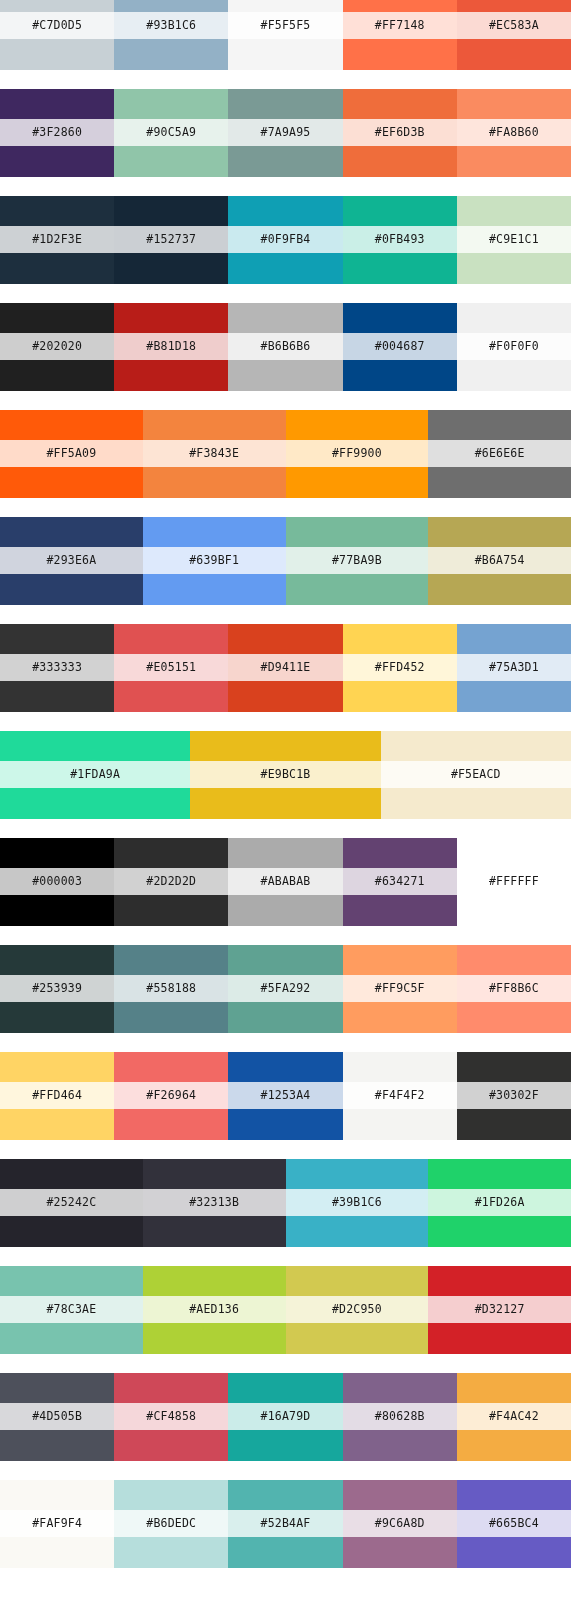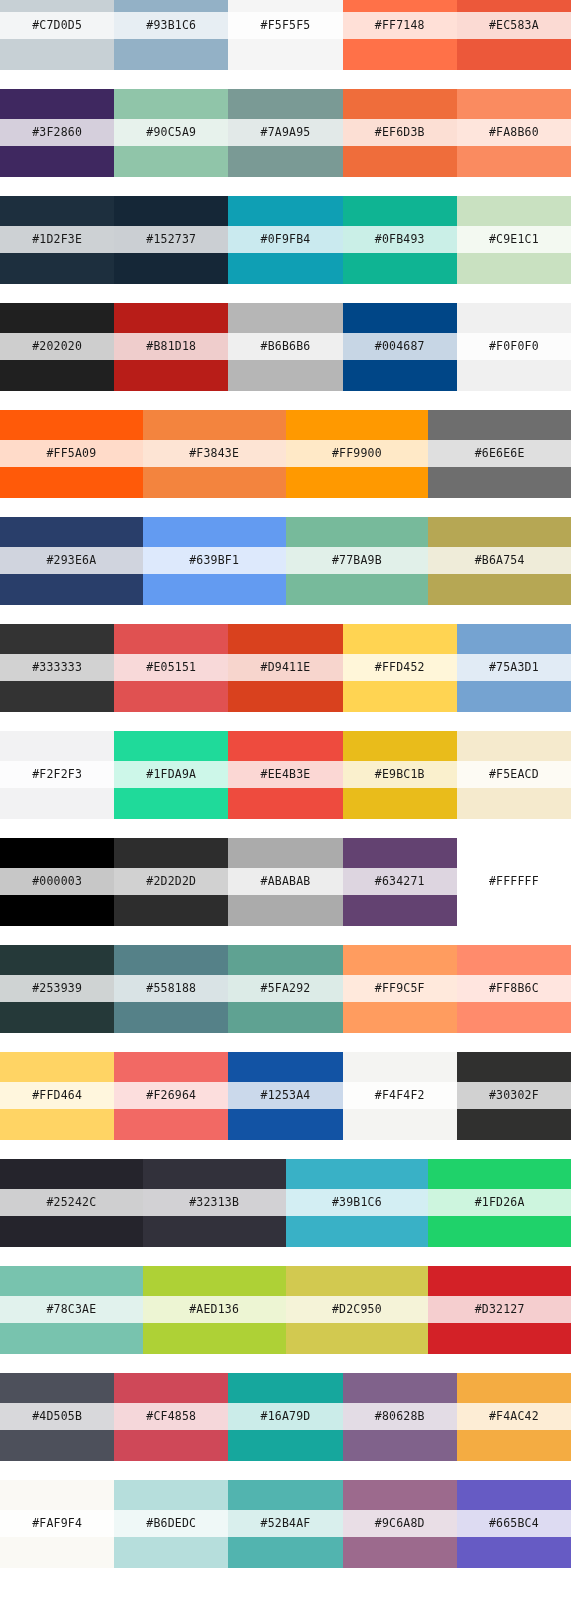--- a/index.html
+++ b/index.html
@@ -279,38 +279,26 @@
       </div>
       <div class="swatch-cell">
         <div class="swatch-color" style="background: rgb(117, 163, 209);"></div>
         <div class="swatch-label-band">
           <span class="swatch-label">#75A3D1</span>
         </div>
       </div>
     </div>
     <div class="palette-row">
       <div class="swatch-cell">
-        <div class="swatch-color" style="background: rgb(242, 242, 243);"></div>
-        <div class="swatch-label-band">
-          <span class="swatch-label">#F2F2F3</span>
-        </div>
-      </div>
-      <div class="swatch-cell">
         <div class="swatch-color" style="background: rgb(31, 218, 154);"></div>
         <div class="swatch-label-band">
           <span class="swatch-label">#1FDA9A</span>
         </div>
       </div>
       <div class="swatch-cell">
-        <div class="swatch-color" style="background: rgb(238, 75, 62);"></div>
-        <div class="swatch-label-band">
-          <span class="swatch-label">#EE4B3E</span>
-        </div>
-      </div>
-      <div class="swatch-cell">
         <div class="swatch-color" style="background: rgb(233, 188, 27);"></div>
         <div class="swatch-label-band">
           <span class="swatch-label">#E9BC1B</span>
         </div>
       </div>
       <div class="swatch-cell">
         <div class="swatch-color" style="background: rgb(245, 234, 205);"></div>
         <div class="swatch-label-band">
           <span class="swatch-label">#F5EACD</span>
         </div>

